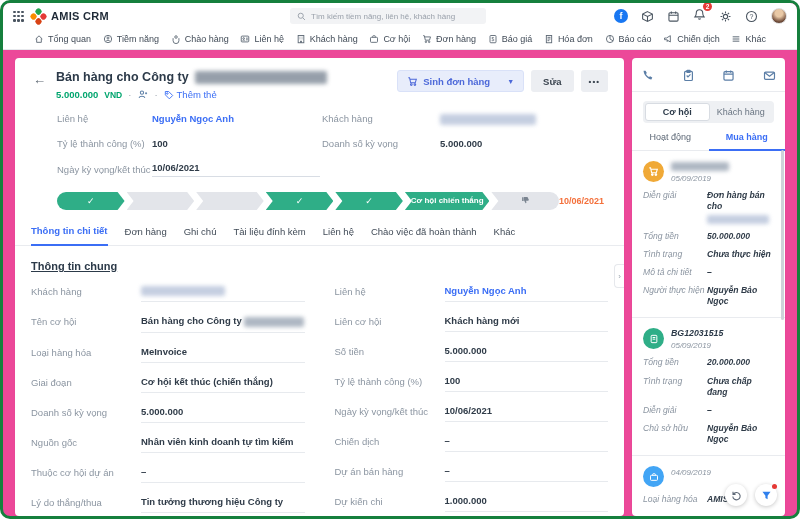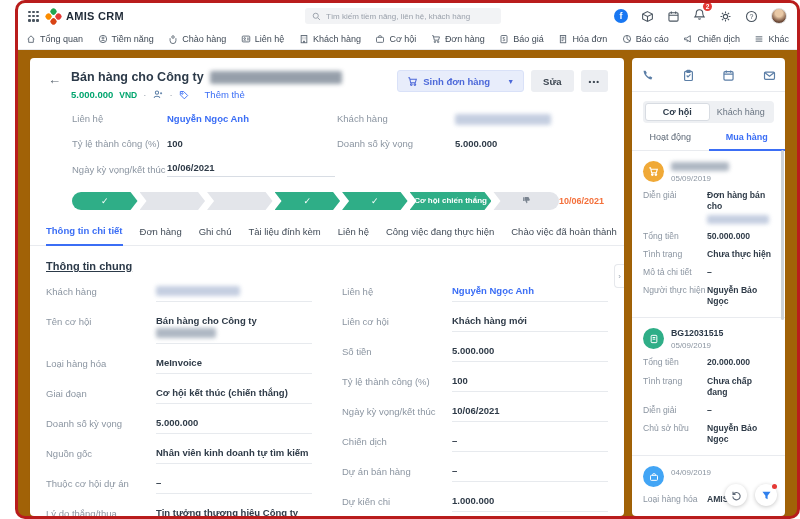--- a/index.html
+++ b/index.html
@@ -1,55 +1,55 @@
 <!DOCTYPE html>
 <html><head>
 <meta charset="utf-8">
 <style>
   * { box-sizing:border-box; margin:0; padding:0; }
   html,body { width:800px; height:519px; background:#fff; font-family:"Liberation Sans",sans-serif; }
-  .frame { position:absolute; inset:0; border:3px solid #b91c1c; border-radius:10px; background:#a16207; overflow:hidden;margin-left:15px; }
+  .frame { position:absolute; inset:0; border:3px solid #15803d; border-radius:10px; background:#ec4899; overflow:hidden; }
 
   
   .topbar { height:26px; background:#fff; display:flex; align-items:center; padding:0 10px; position:relative; }
   .grid-icon { width:11px; height:11px; display:grid; grid-template-columns:repeat(3,1fr); gap:1.6px; margin-right:8px; }
   .grid-icon i { background:#4a5560; border-radius:1px; }
   .logo-mark { width:13px; height:13px; transform:rotate(45deg); display:grid; grid-template-columns:1fr 1fr; gap:1.5px; margin-right:6px; }
   .logo-mark i { border-radius:2.5px; }
   .brand { font-size:11px; font-weight:700; color:#1f2a37; letter-spacing:.3px; }
   .searchbox { position:absolute; left:287px; width:196px; height:16px; background:#f2f3f5; border-radius:3px; display:flex; align-items:center; padding:0 7px; gap:5px; }
   .searchbox span { font-size:8px; color:#9aa1ab; white-space:nowrap; overflow:hidden; }
   .topbar-right { margin-left:auto; display:flex; align-items:center; gap:13px; }
   .fb { width:14px; height:14px; border-radius:50%; background:#1877f2; color:#fff; font-size:9px; font-weight:700; display:flex; align-items:center; justify-content:center; }
   .bell-wrap { position:relative; }
   .badge { position:absolute; top:-5px; right:-6px; background:#e53935; color:#fff; font-size:6.5px; font-weight:700; min-width:9px; height:9px; border-radius:5px; display:flex; align-items:center; justify-content:center; padding:0 1px; }
   .avatar { width:16px; height:16px; border-radius:50%; background:radial-gradient(circle at 50% 30%, #e9c9a6 30%, #6e4a38 72%, #3c2a22 100%); border:1px solid #ddd; }
 
   
-  .navbar { height:21px; background:#fff; border-bottom:1px solid #e6e8ec; display:flex; align-items:center; justify-content:space-between; padding:0 8px; }
+  .navbar { height:21px; background:#fff; border-bottom:1px solid #e6e8ec; display:flex; align-items:center; justify-content:space-between; padding:0 31px; }
   .nav-item { display:flex; align-items:center; gap:4px; font-size:9px; color:#414b57; cursor:pointer; white-space:nowrap; }
   .nav-item svg { flex:none; }
 
   
   .main { position:relative; height:calc(100% - 47px); display:flex; gap:8px; padding:8px 12px 0; }
   .card { background:#fff; border-radius:4px; box-shadow:0 1px 2px rgba(16,24,40,.06); }
   .main-card { flex:1 1 auto; padding:12px 16px 0; position:relative; overflow:hidden; }
   .side { flex:0 0 153px; padding:8px 11px 0; position:relative; overflow:hidden; }
 
   .redact { display:inline-block; background:#a9b5ca; border-radius:2px; filter:blur(2px); opacity:.8; vertical-align:middle; }
 
   
   .hd-row { display:flex; align-items:flex-start; }
   .back { font-size:13px; color:#5a6570; margin:2px 10px 0 2px; cursor:pointer; }
   .title-line { font-size:12.5px; font-weight:700; color:#2c3a49; display:flex; align-items:center; gap:6px; }
   .sub-line { margin-top:5px; display:flex; align-items:center; gap:6px; font-size:9.5px; }
   .amount { color:#00a56e; font-weight:700; }
   .cur { color:#00a56e; font-weight:700; font-size:8.5px; }
   .dot-sep { color:#9aa3ad; }
-  .tag-link { color:#3b6ef5; display:flex; align-items:center; gap:16px; cursor:pointer;text-align:center; }
+  .tag-link { color:#3b6ef5; display:flex; align-items:center; gap:3px; cursor:pointer;text-align:center; }
   .hd-actions { margin-left:auto; display:flex; gap:7px; align-items:center; }
   .btn { height:22px; border-radius:3px; font-size:9.5px; font-weight:600; display:flex; align-items:center; cursor:pointer; }
   .btn-order { background:#e8edfb; border:1px solid #d9e1f8; color:#4c68d9; padding:8px 9px; gap:5px; }
   .btn-order .caret { margin-left:12px; font-size:7px; }
   .btn-gray { background:#eceef2; color:#39434e; padding:0 12px; }
   .btn-more { background:#eceef2; color:#39434e; padding:0 8px; letter-spacing:1px; font-size:8px; }
 
   
   .summary { margin:13px 0 0 26px; display:grid; grid-template-columns:95px 170px 118px 1fr; row-gap:13px; font-size:9.5px; align-items:center; }
   .s-label { color:#8b95a1; }
@@ -85,21 +85,21 @@
   
   .side-icons { display:flex; justify-content:space-between; padding:3px 9px 9px; border-bottom:1px solid #e9ebef; margin:0 -11px; }
   .side-icons svg { cursor:pointer; }
   .toggle { margin-top:9px; background:#eef0f3; border-radius:4px; padding:2px; display:flex; height:22px; font-size:9px; }
   .toggle > div { flex:1; display:flex; align-items:center; justify-content:center; border-radius:3px; color:#6a7582; cursor:pointer; }
   .toggle .on { background:#fff; border:1px solid #d8dce2; color:#2c3a49; font-weight:700; }
   .side-tabs { margin:9px -11px 0; display:flex; border-bottom:1px solid #e9ebef; font-size:9px; }
   .side-tabs > div { flex:1; text-align:center; padding-bottom:7px; color:#5d6876; cursor:pointer; }
   .side-tabs .active { color:#3b6ef5; font-weight:700; border-bottom:2px solid #3b6ef5; margin-bottom:-1px; }
 
-  .scard { padding-top:10px; }
+  .scard { padding-top:10px;font-style:italic; }
   .scard-hd { display:flex; gap:7px; align-items:flex-start; }
   .circ { flex:none; width:21px; height:21px; border-radius:50%; display:flex; align-items:center; justify-content:center; }
   .c-orange { background:#f0a937; } .c-green { background:#2fae87; } .c-blue { background:#42a5f5; }
   .scard-title { font-size:8.8px; font-weight:700; color:#2c3a49; line-height:1.25; }
   .scard-date { font-size:8px; color:#8b95a1; margin-top:2px; }
   .srow { display:flex; margin-top:7px; font-size:8.6px; line-height:1.3; }
   .srow .sl { flex:0 0 64px; color:#8b95a1; }
   .srow .sv { flex:1; color:#2f3b48; font-weight:600; }
   .sdiv { border-top:1px solid #e9ebef; margin:10px -11px 0; }
   .scrollbar { position:absolute; right:1px; top:92px; width:3px; height:170px; background:#ced3da; border-radius:2px; }
@@ -338,21 +338,20 @@
         </div>
         <span class="stage-date">10/06/2021</span>
       </div>
 
       <div class="tabs">
         <div class="tab active">Thông tin chi tiết</div>
         <div class="tab">Đơn hàng</div>
         <div class="tab">Ghi chú</div>
         <div class="tab">Tài liệu đính kèm</div>
         <div class="tab">Liên hệ</div>
-        <div class="tab">Công việc đang thực hiện</div>
         <div class="tab">Chào việc đã hoàn thành</div>
         <div class="tab"><span>Khác</span></div>
 
       </div>
 
       <div class="sec-title">Thông tin chung</div>
 
       <div class="details">
         <div>
           <div class="drow">

